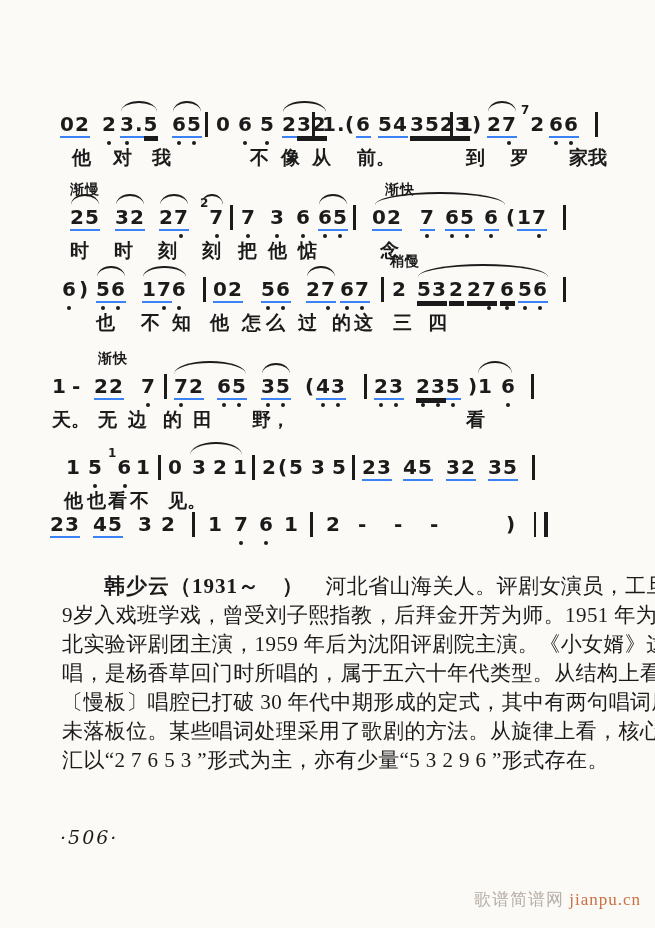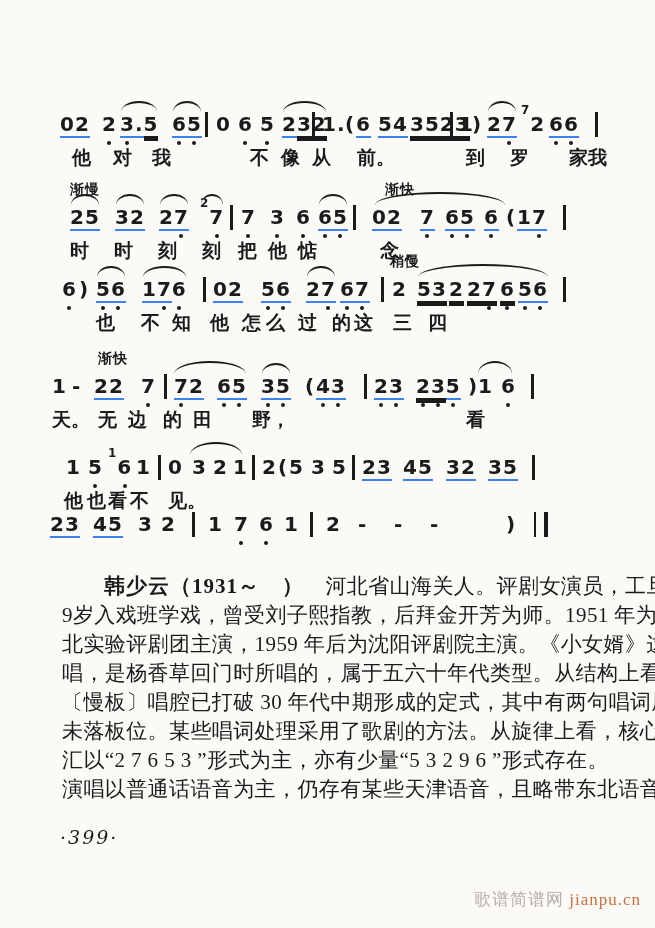--- a/index.html
+++ b/index.html
@@ -433,20 +433,19 @@
       </div>
     </div>
   <div id="bio">
       <div class="bio-line indent"><b>韩少云（1931～　）</b>　河北省山海关人。评剧女演员，工旦行。</div>
       <div class="bio-line">9岁入戏班学戏，曾受刘子熙指教，后拜金开芳为师。1951 年为东</div>
       <div class="bio-line">北实验评剧团主演，1959 年后为沈阳评剧院主演。《小女婿》这段</div>
       <div class="bio-line">唱，是杨香草回门时所唱的，属于五六十年代类型。从结构上看，</div>
       <div class="bio-line">〔慢板〕唱腔已打破 30 年代中期形成的定式，其中有两句唱词尾字</div>
       <div class="bio-line">未落板位。某些唱词处理采用了歌剧的方法。从旋律上看，核心语</div>
       <div class="bio-line">汇以“2 7 6 5 3 ”形式为主，亦有少量“5 3 2 9 6 ”形式存在。</div>
-      <div class="bio-line">演唱以普通话语音为主，仍存有某些天津语音，且略带东北语音</div>
     </div>
-  <div id="pagenum">·399·</div>
+  <div id="pagenum">·506·</div>
   <div id="watermark">
     <span style="color: rgb(183, 174, 166);">歌谱简谱网</span>
     <span style="color: rgb(201, 113, 64);">jianpu.cn</span>
   </div>
 </div>
 
 </body></html>

